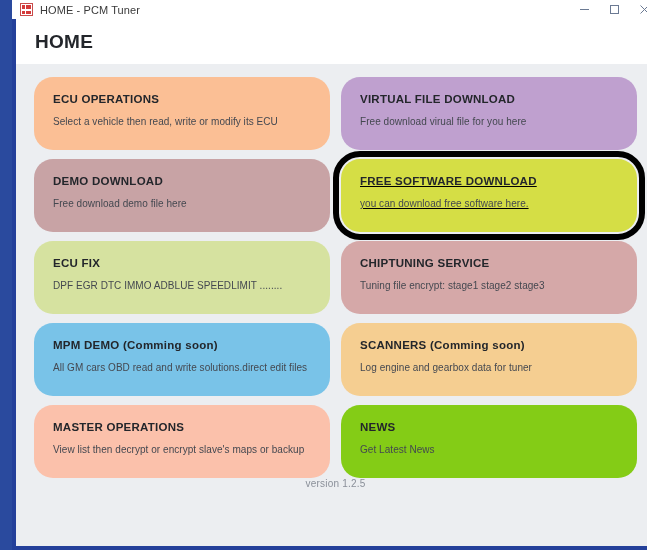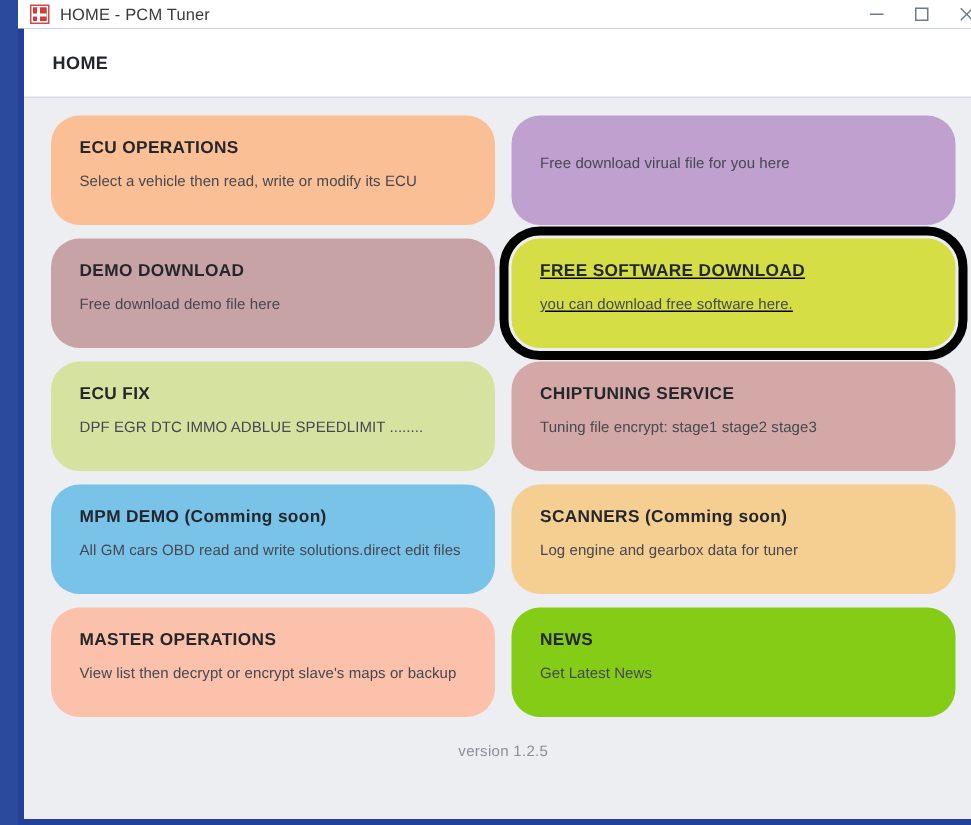--- a/index.html
+++ b/index.html
@@ -84,21 +84,21 @@
   .header {
     background: #ffffff;
     height: 46px;
     min-height: 46px;
     display: flex;
     align-items: center;
     padding-left: 19px;
     border-bottom: 1px solid #eceef1;
   }
   .page-title {
-    font-size: 12px;
+    font-size: 19px;
     font-weight: 600;
     color: #23262b;
     letter-spacing: 0.3px;
   }
 
   
   .content {
     flex: 1;
     background: #eceef1;
     padding: 12px 14px 0 14px;
@@ -138,21 +138,20 @@
     margin-top: 11px;
     letter-spacing: 0.05px;
     white-space: nowrap;
   }
 
   
   .footer {
     height: 46px;
     min-height: 46px;
     display: flex;
-    align-items: center;
     justify-content: center;
     background: #eceef1;
   }
   .version-text {
     font-size: 10px;
     color: #8a8f99;
     letter-spacing: 0.2px;
   }
 </style>
 </head>
@@ -189,20 +188,21 @@
 
   <div class="content">
     <div class="tile-grid">
 
       <div class="tile" style="background: rgb(251, 191, 149);">
         <div class="tile-title">ECU OPERATIONS</div>
         <div class="tile-desc">Select a vehicle then read, write or modify its ECU</div>
       </div>
 
       <div class="tile" style="background: rgb(191, 160, 207);">
+        <div class="tile-title">VIRTUAL FILE DOWNLOAD</div>
         <div class="tile-desc">Free download virual file for you here</div>
       </div>
 
       <div class="tile" style="background: rgb(200, 163, 165);">
         <div class="tile-title">DEMO DOWNLOAD</div>
         <div class="tile-desc">Free download demo file here</div>
       </div>
 
       <div class="tile selected" style="background: rgb(213, 222, 69);">
         <div class="tile-title">FREE SOFTWARE DOWNLOAD</div>

